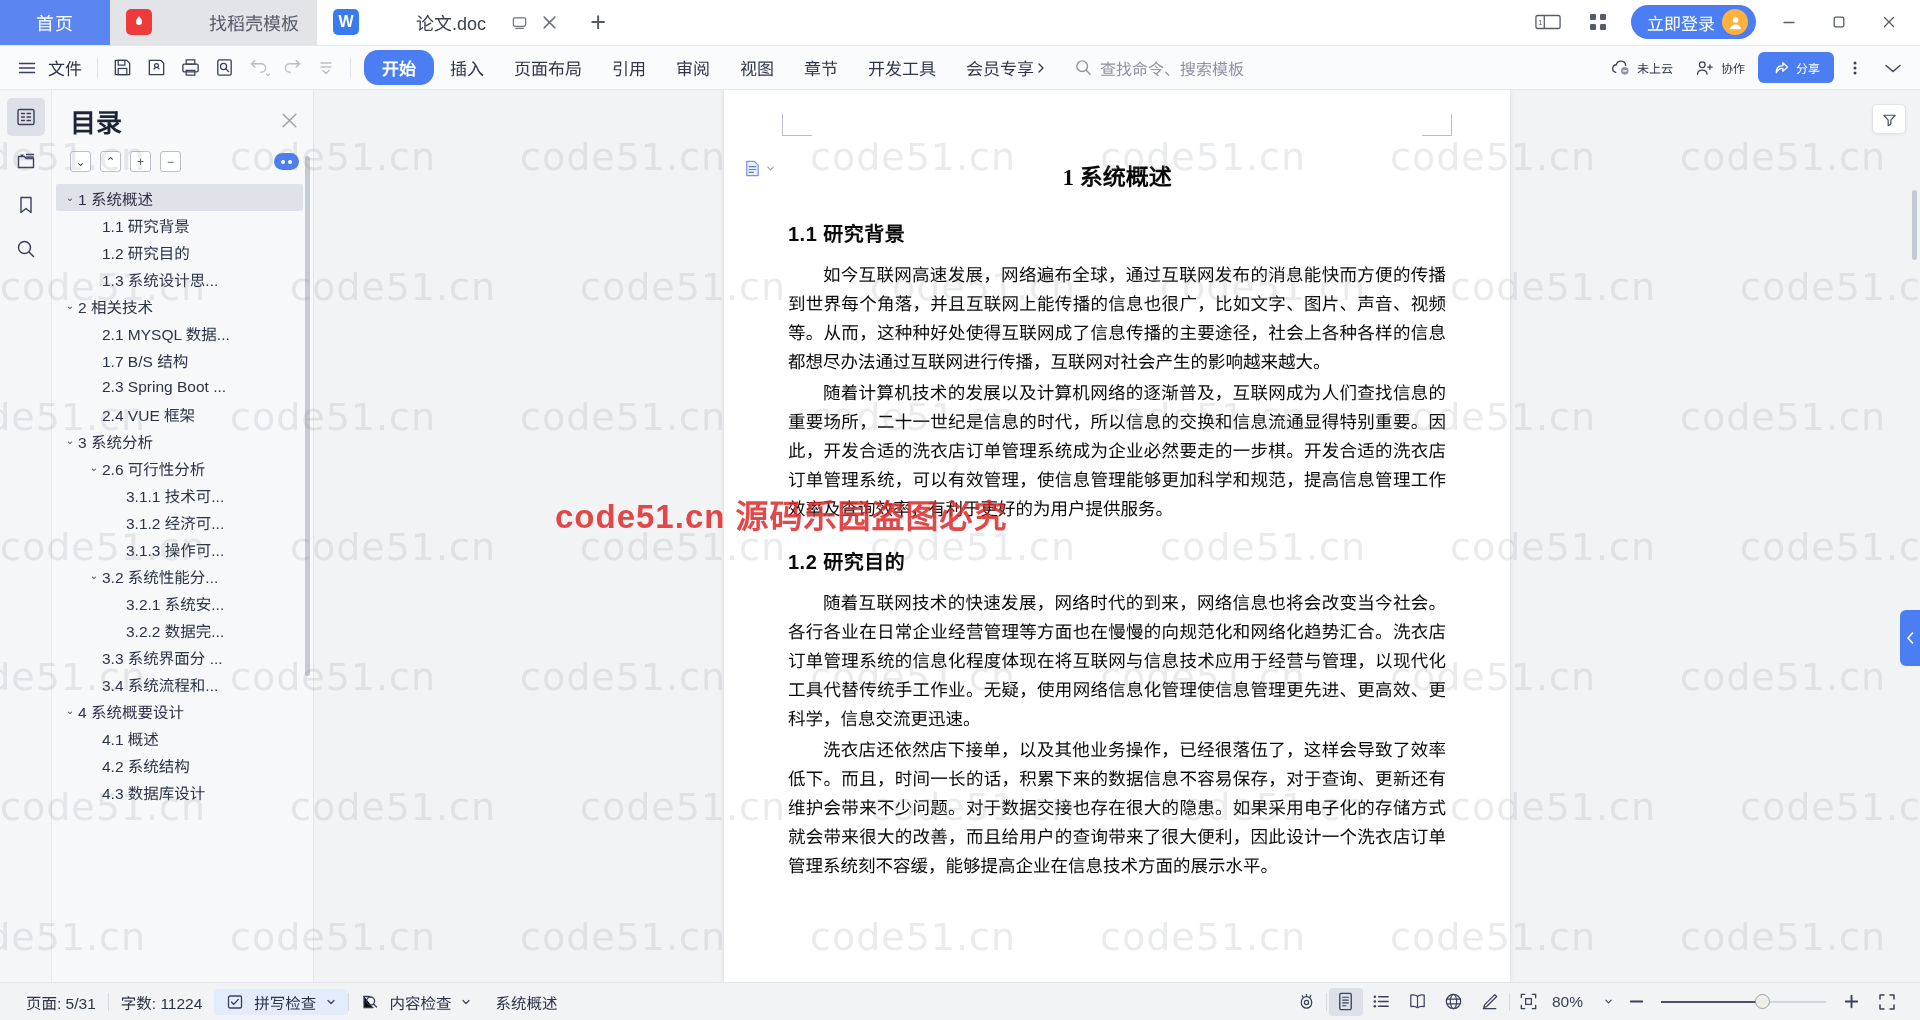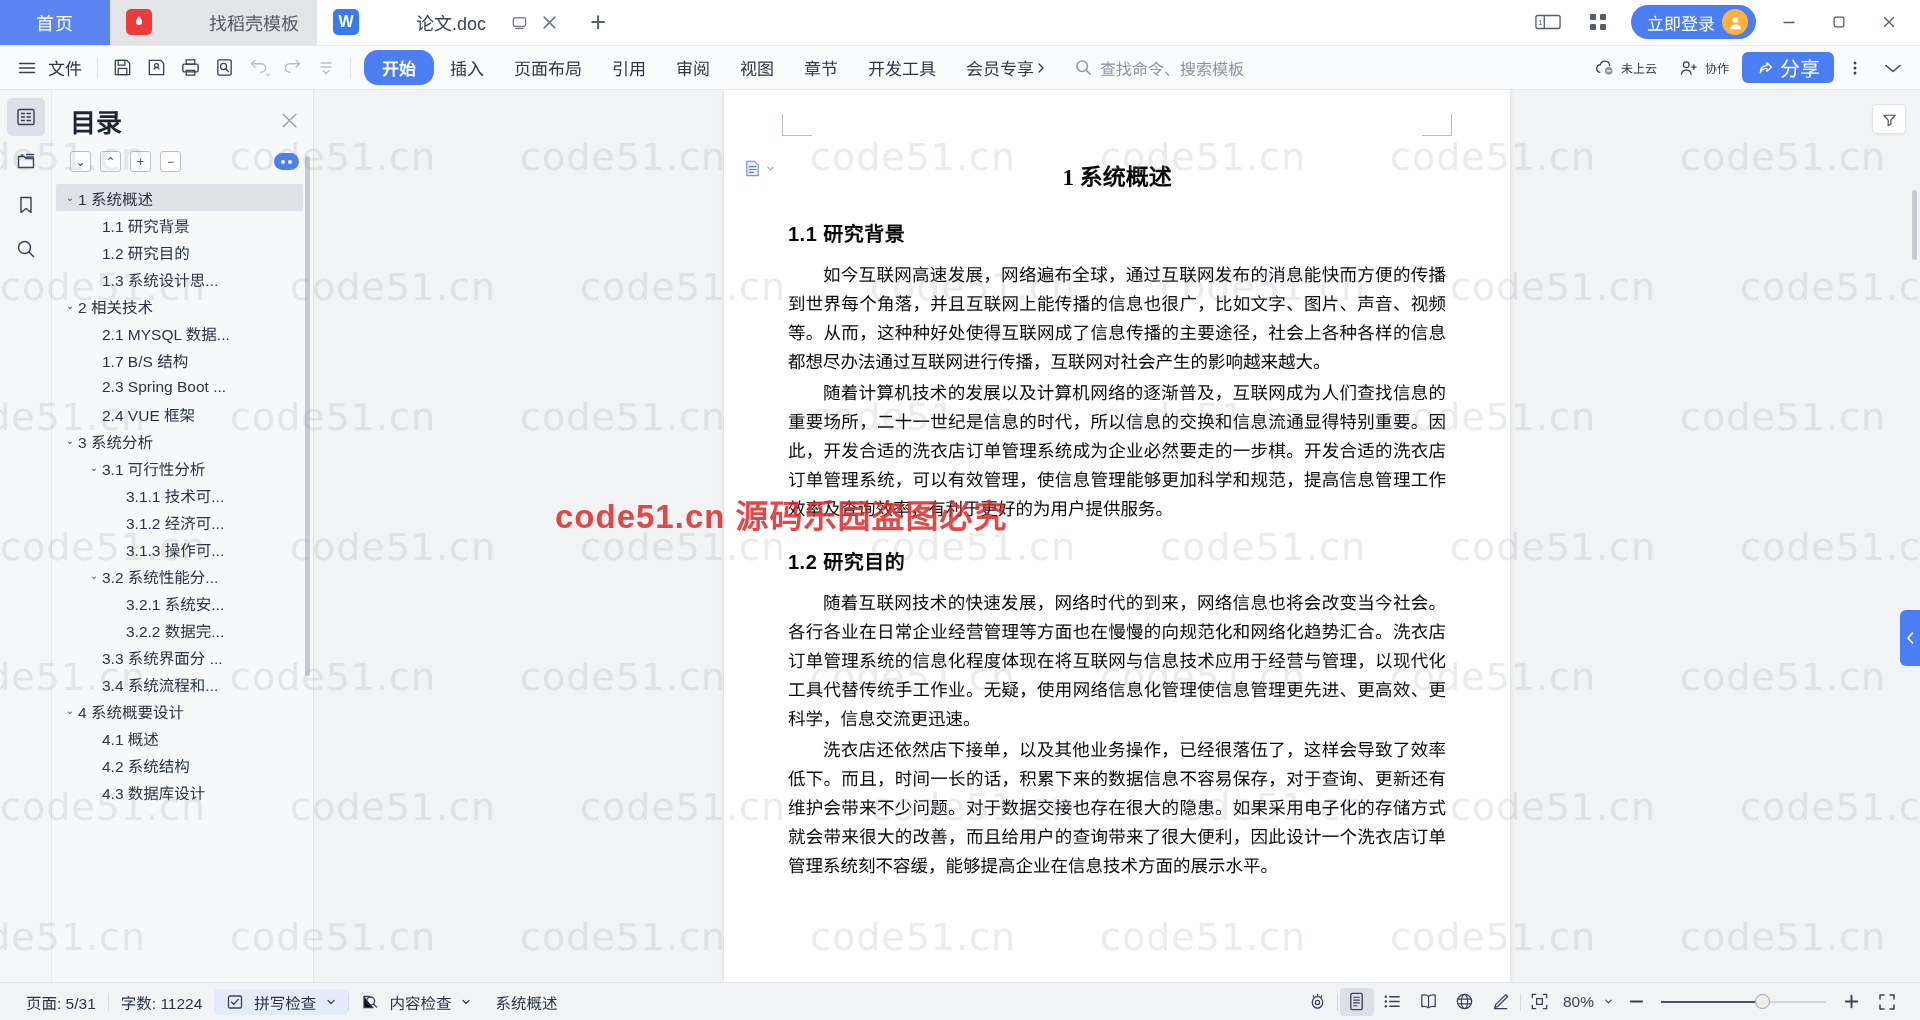--- a/index.html
+++ b/index.html
@@ -70,21 +70,21 @@
   .mtab { font-size: 17px; color: #2f3647; padding: 5px 14px; border-radius: 14px; cursor: pointer;
           white-space: nowrap; }
   .mtab.active { background: #4a7ef2; color: #fff; font-weight: bold; padding: 5px 18px; }
   .mtab.member { display: flex; align-items: center; gap: 2px; }
   .search-wrap { display: flex; align-items: center; gap: 7px; margin-left: 14px; color: #8e93a1;
                  font-size: 16px; cursor: text; white-space: nowrap; }
   .ribbon-right { margin-left: auto; display: flex; align-items: center; gap: 4px; padding-right: 10px; }
   .rr-item { display: flex; align-items: center; gap: 6px; font-size: 12px; color: #2f3647;
              padding: 5px 9px; cursor: pointer; white-space: nowrap; }
   .share-btn { background: #4a7ef2; color: #fff; border-radius: 6px; height: 31px; padding: 4px 14px;
-               display: flex; align-items: center; gap: 6px; font-size: 20px; cursor: pointer; }
+               display: flex; align-items: center; gap: 6px; font-size: 12px; cursor: pointer; }
 
   
   .body { flex: 1; display: flex; position: relative; overflow: hidden; background: #f2f3f5; }
 
   .rail { width: 52px; background: #f5f6f8; display: flex; flex-direction: column;
           align-items: center; padding-top: 8px; gap: 6px; flex: none;
           border-right: 1px solid #e8eaee; }
   .rail-btn { width: 38px; height: 38px; border-radius: 5px; display: flex; align-items: center;
               justify-content: center; color: #39405a; cursor: pointer; }
   .rail-btn.active { background: #dde0e8; }
@@ -157,21 +157,21 @@
   }
   .st-item { display: flex; align-items: center; gap: 5px; padding: 0 12px; white-space: nowrap;
              cursor: default; }
   .st-item.btn { cursor: pointer; gap: 10px; }
   .st-item.hl { background: #e4ecfb; border-radius: 4px; height: 26px; }
   .st-sep { width: 1px; height: 18px; background: #d6d9e0; }
   .status-right { margin-left: auto; display: flex; align-items: center; gap: 2px; padding-right: 6px; }
   .sr-btn { width: 34px; height: 28px; display: flex; align-items: center; justify-content: center;
             color: #39405a; cursor: pointer; border-radius: 4px; }
   .sr-btn.active { background: #dde0e8; }
-  .zoom-val { font-size: 15.5px; color: #39405a; display: flex; align-items: center; gap: 10px;
+  .zoom-val { font-size: 15.5px; color: #39405a; display: flex; align-items: center; gap: 21px;
               cursor: pointer; padding: 0 4px; }
   .slider { width: 165px; height: 20px; display: flex; align-items: center; position: relative;
             margin: 0 6px; cursor: pointer; }
   .slider-track { width: 100%; height: 2px; background: #d2d5dc; }
   .slider-fill { position: absolute; left: 0; height: 2px; background: #4b5262; width: 60%; }
   .slider-knob { position: absolute; left: 57%; width: 15px; height: 15px; border-radius: 50%;
                  background: #f0eee9; border: 1px solid #9aa0ad; }
   svg { display: block; }
 </style>
 </head>
@@ -475,21 +475,21 @@
           <div class="toc-item" style="padding-left: 30px;">
             <span class="toc-caret"></span>
             <span class="toc-text">2.4 VUE 框架</span>
           </div>
           <div class="toc-item" style="padding-left: 6px;">
             <span class="toc-caret">⌄</span>
             <span class="toc-text">3 系统分析</span>
           </div>
           <div class="toc-item" style="padding-left: 30px;">
             <span class="toc-caret">⌄</span>
-            <span class="toc-text">3.1 可行性分析</span>
+            <span class="toc-text">2.6 可行性分析</span>
           </div>
           <div class="toc-item" style="padding-left: 54px;">
             <span class="toc-caret"></span>
             <span class="toc-text">3.1.1 技术可...</span>
           </div>
           <div class="toc-item" style="padding-left: 54px;">
             <span class="toc-caret"></span>
             <span class="toc-text">3.1.2 经济可...</span>
           </div>
           <div class="toc-item" style="padding-left: 54px;">

